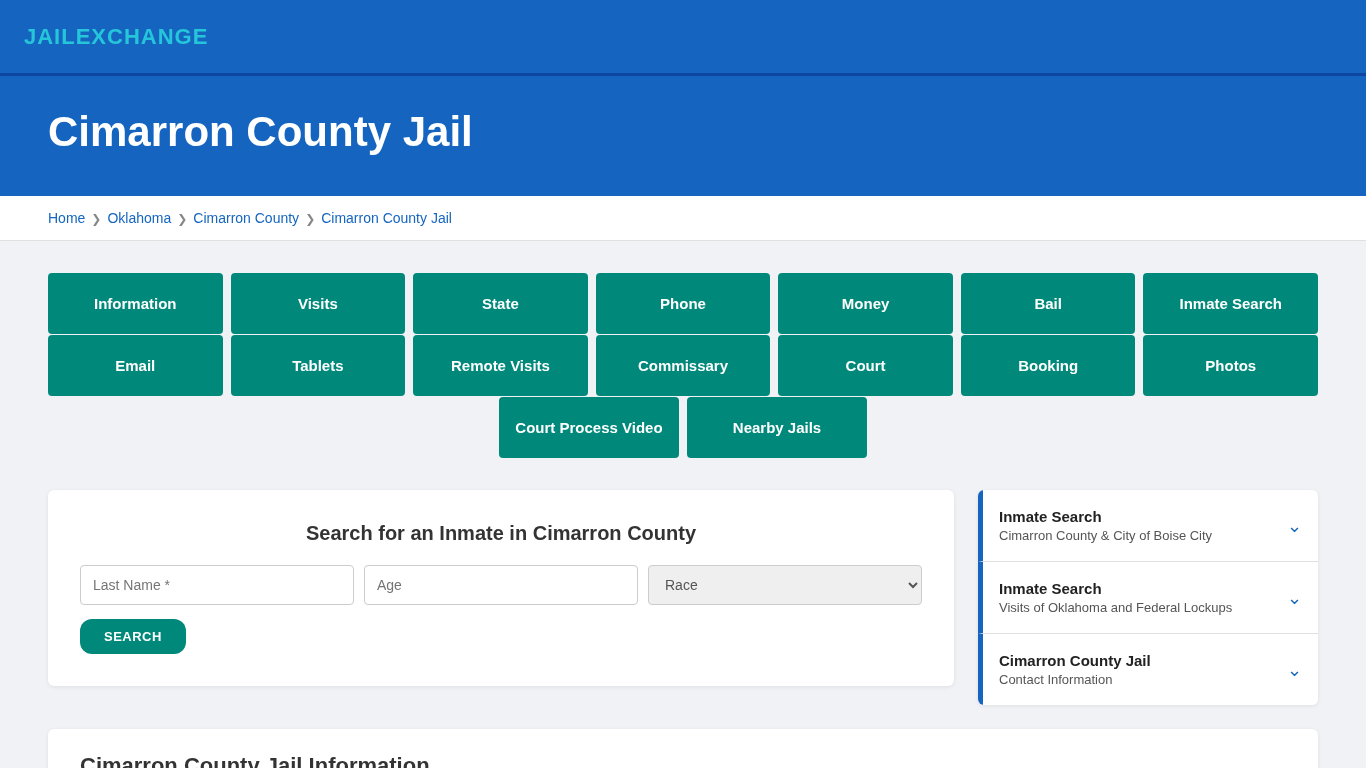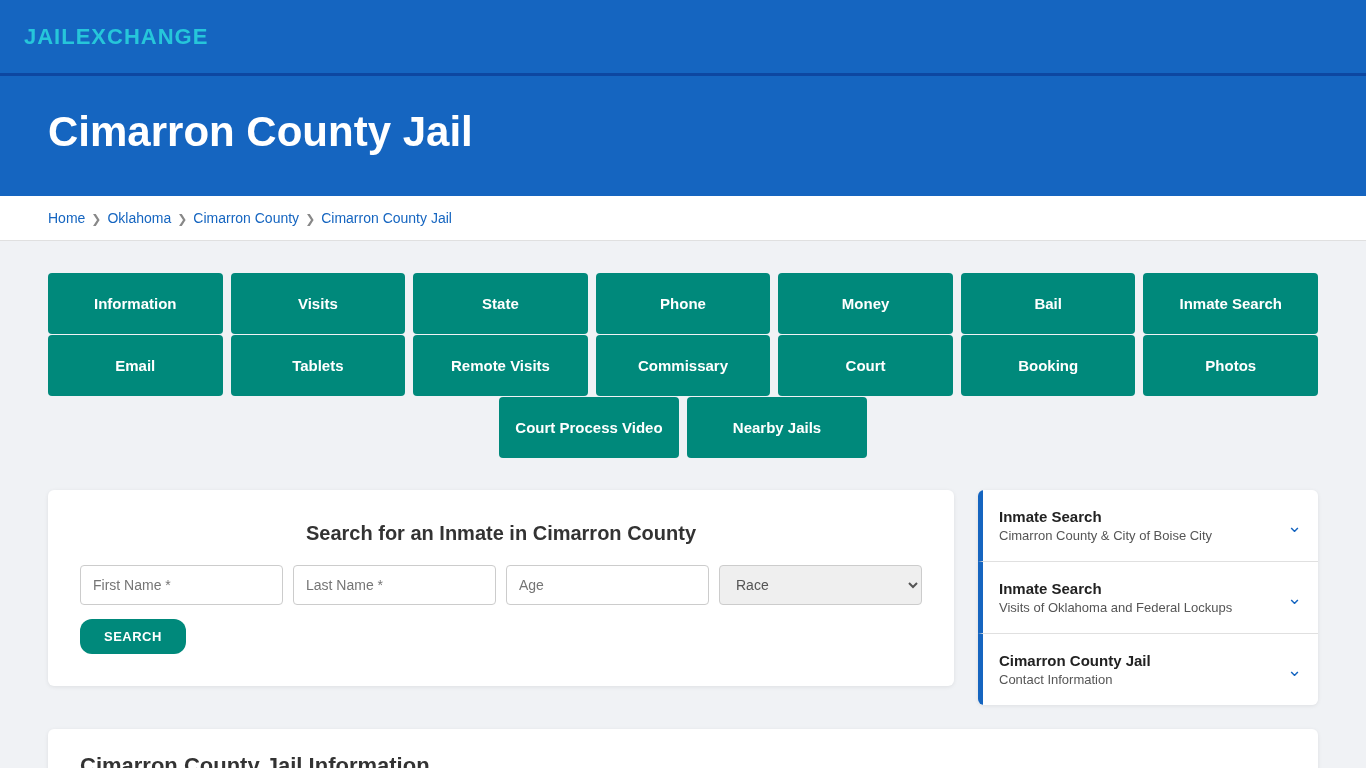--- a/index.html
+++ b/index.html
@@ -257,21 +257,20 @@
       <button class="grid-btn" style="max-width:180px;">Court Process Video</button>
       <button class="grid-btn" style="max-width:180px;">Nearby Jails</button>
     </div>
   </div>
 
   <div class="lower-section">
 
     <div class="search-card">
       <h2>Search for an Inmate in Cimarron County</h2>
       <div class="search-fields">
-        <input type="text" placeholder="First Name *" style="">
         <input type="text" placeholder="Last Name *" style="">
         <input type="text" placeholder="Age" style="">
         <select>
           <option>Race</option>
           <option>White</option>
           <option>Black</option>
           <option>Hispanic</option>
           <option>Asian</option>
           <option>Other</option>
         </select>

